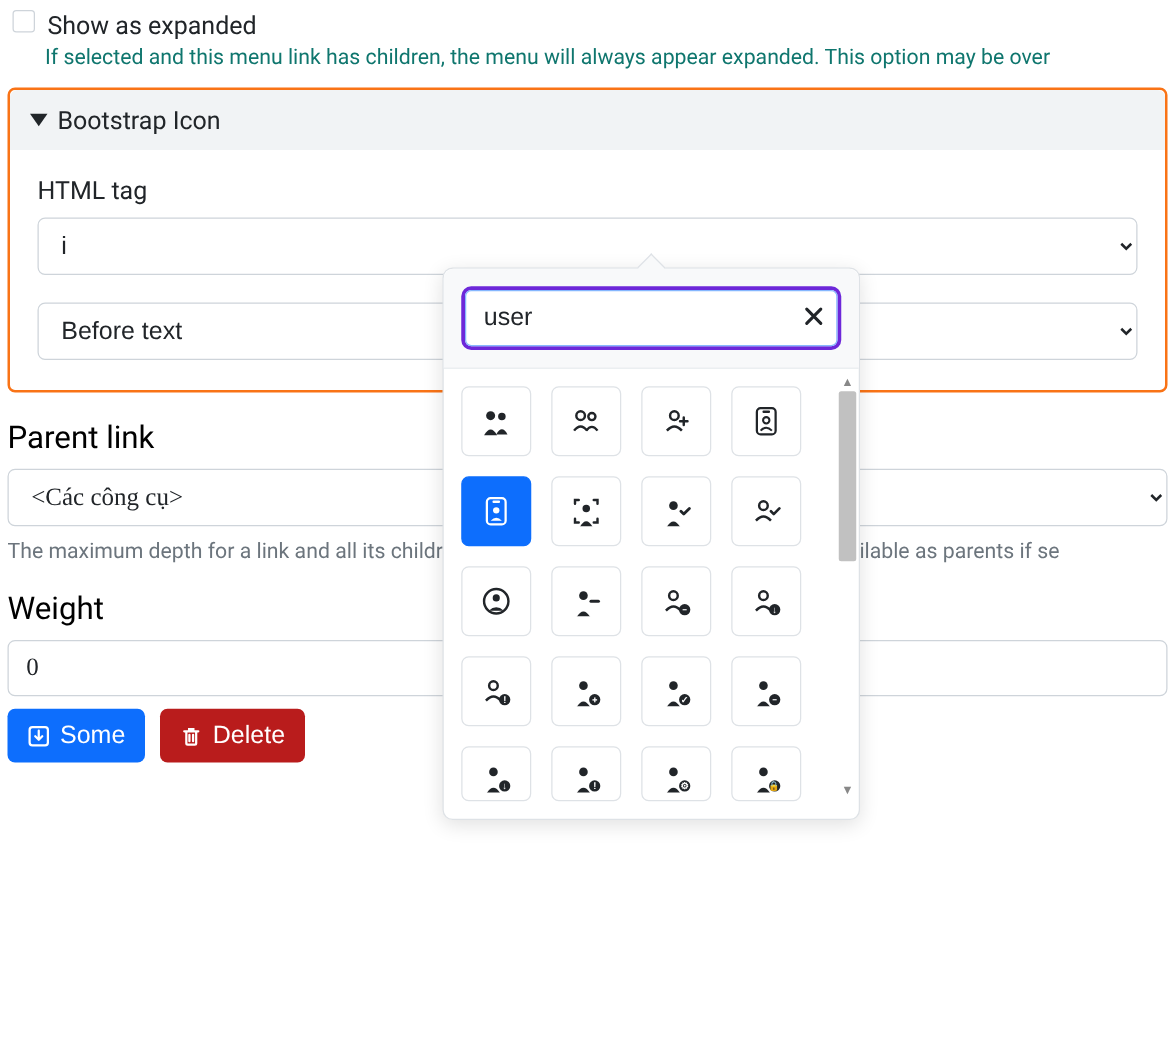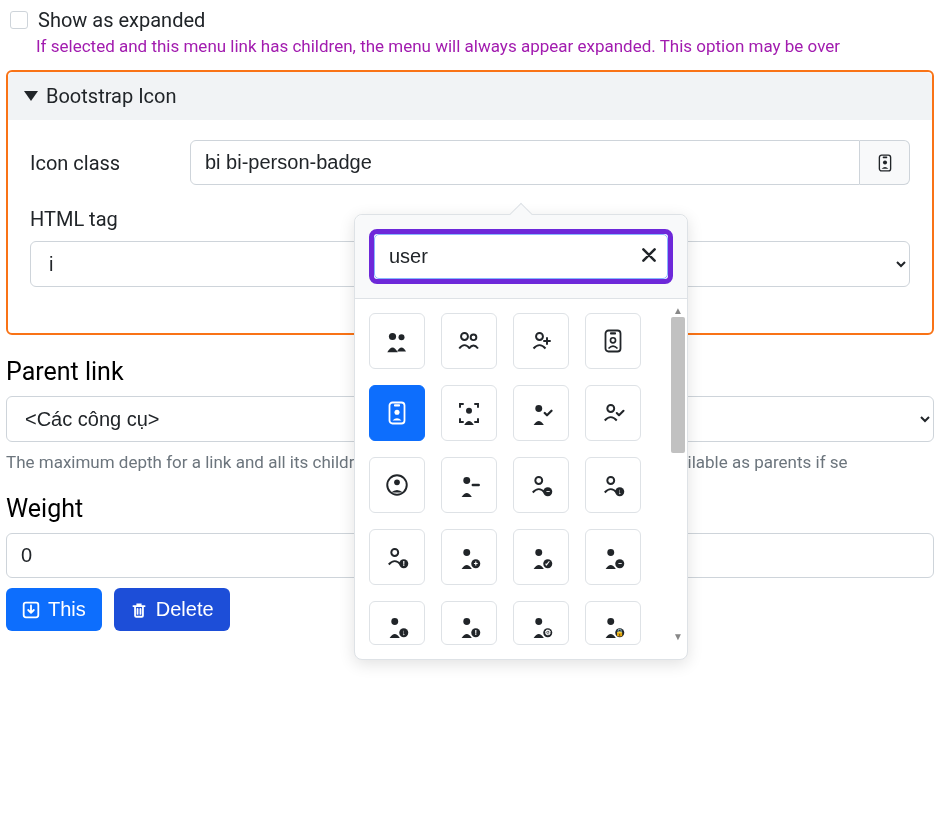--- a/index.html
+++ b/index.html
@@ -7,36 +7,36 @@
       font-family: -apple-system, BlinkMacSystemFont, "Segoe UI", Roboto, Arial, sans-serif;
       font-size: 16px;
       color: #212529;
       margin: 0;
       padding: 0;
       background: #fff;
     }
     .container { padding: 0 0 20px 0; }
     .checkbox-row {
       display: flex;
-      align-items: center;
+      align-items: flex-start;
       gap: 10px;
       padding: 8px 10px 2px 10px;
     }
     .checkbox-box {
       width: 18px; height: 18px;
       border: 1px solid #ced4da;
       border-radius: 3px;
       background: #fff;
       flex-shrink: 0;
       cursor: pointer;
     }
     .checkbox-label { font-size: 20px; color: #212529; }
     .help-text {
       font-size: 17px;
-      color: #a21caf;
+      color: #0f766e;
       padding: 2px 10px 14px 36px;
       white-space: nowrap;
       overflow: hidden;
     }
     .details {
       border: 2px solid #f97316;
       border-radius: 6px;
       margin: 0 6px;
     }
     .details-header {
@@ -101,21 +101,21 @@
     .section-label {
       font-size: 25px;
       color: #000000;
       padding: 0 6px;
       margin: 22px 0 10px 0;
     }
     .full-input {
       margin: 0 6px 10px 6px;
     }
     .full-input .select-input,
-    .full-input .text-input { width: 100%; }
+    .full-input .text-input { width: 100%; font-family: Liberation Serif, serif; }
     .desc-text {
       font-size: 17px;
       color: #6c757d;
       padding: 0 6px;
       margin-bottom: 18px;
       white-space: nowrap;
       overflow: hidden;
     }
     .btn-row {
       display: flex;
@@ -127,21 +127,21 @@
       align-items: center;
       gap: 8px;
       padding: 10px 16px;
       border-radius: 6px;
       font-size: 20px;
       color: #fff;
       border: none;
       cursor: pointer;
     }
     .btn-primary { background: #0d6efd; }
-    .btn-danger { background: #1d4ed8; }
+    .btn-danger { background: #b91c1c; }
 
     
     .popover {
       position: absolute;
       top: 214px; left: 354px;
       width: 334px;
       background: #fff;
       border: 1px solid #dee2e6;
       border-radius: 8px;
       box-shadow: 0 4px 16px rgba(0,0,0,0.12);
@@ -157,21 +157,21 @@
       border-left: 1px solid #dee2e6;
     }
     .popover-search-wrap {
       background: #f8f9fa;
       padding: 14px;
       border-radius: 8px 8px 0 0;
       border-bottom: 1px solid #dee2e6;
     }
     .popover-search {
       position: relative;
-      border: 5px solid #6d28d9;
+      border: 3px solid #6d28d9;
       border-radius: 8px;
       background: #fff;
     }
     .popover-search input {
       width: 100%;
       border: 1px solid #86b7fe;
       border-radius: 5px;
       font-size: 20px;
       padding: 10px 40px 10px 14px;
       outline: none;
@@ -237,43 +237,32 @@
   </div>
   <div class="help-text">If selected and this menu link has children, the menu will always appear expanded. This option may be over</div>
 
   <div class="details">
     <div class="details-header">
       <span class="caret-down"></span>
       <span>Bootstrap Icon</span>
     </div>
     <div class="details-body">
 
-      <div class="field-row">
-        <span class="field-label">Icon class</span>
-        <div class="input-group">
-          <input type="text" class="text-input icon-class" value="bi bi-person-badge" style="">
-          <div class="icon-preview-btn">
-            <svg viewBox="0 0 16 16" width="18" height="18" fill="#212529">
-              <rect x="3" y="1" width="10" height="14" rx="2" fill="none" stroke="#212529" stroke-width="1.2"></rect>
-              <rect x="6" y="2.2" width="4" height="1.5" rx="0.5"></rect>
-              <circle cx="8" cy="7.5" r="1.8"></circle>
-              <path d="M5 13 Q8 10 11 13 Z"></path>
-            </svg>
-          </div>
-        </div>
-      </div>
 
       <div class="field-row col">
         <span class="field-label block">HTML tag</span>
         <select class="select-input" style="width:100%">
           <option>i</option>
         </select>
       </div>
 
       <div class="field-row col" style="margin-bottom:0">
+        <select class="select-input" style="width:100%">
+          <option>Before text</option>
+        </select>
       </div>
 
     </div>
   </div>
 
   <div class="section-label">Parent link</div>
   <div class="full-input">
     <select class="select-input">
       <option>&lt;Các công cụ&gt;</option>
     </select>
@@ -284,21 +273,21 @@
   <div class="full-input">
     <input type="text" class="text-input" value="0" style="">
   </div>
 
   <div class="btn-row">
     <button class="btn btn-primary">
       <svg viewBox="0 0 16 16" width="18" height="18" fill="none" stroke="#fff" stroke-width="1.6">
         <rect x="1.5" y="1.5" width="13" height="13" rx="2"></rect>
         <path d="M8 4 V10 M5.5 8 L8 10.5 L10.5 8" stroke-linecap="round" stroke-linejoin="round"></path>
       </svg>
-      <span>This</span>
+      <span>Some</span>
     </button>
     <button class="btn btn-danger">
       <svg viewBox="0 0 16 16" width="18" height="18" fill="none" stroke="#fff" stroke-width="1.6">
         <path d="M3 4.5 H13 M6.5 4.5 V3 H9.5 V4.5 M4.5 4.5 V13 A1 1 0 0 0 5.5 14 H10.5 A1 1 0 0 0 11.5 13 V4.5 M6.7 7 V11.5 M9.3 7 V11.5" stroke-linecap="round"></path>
       </svg>
       <span>Delete</span>
     </button>
   </div>
 
 </div>

